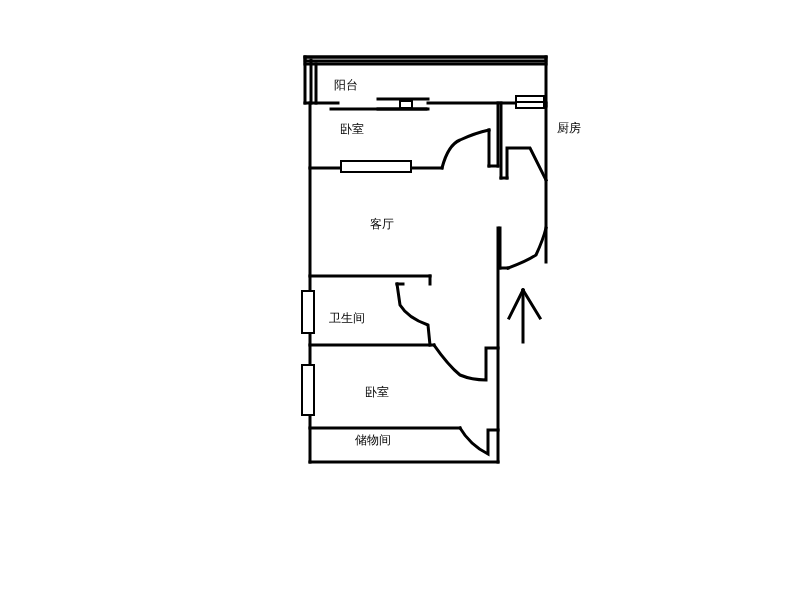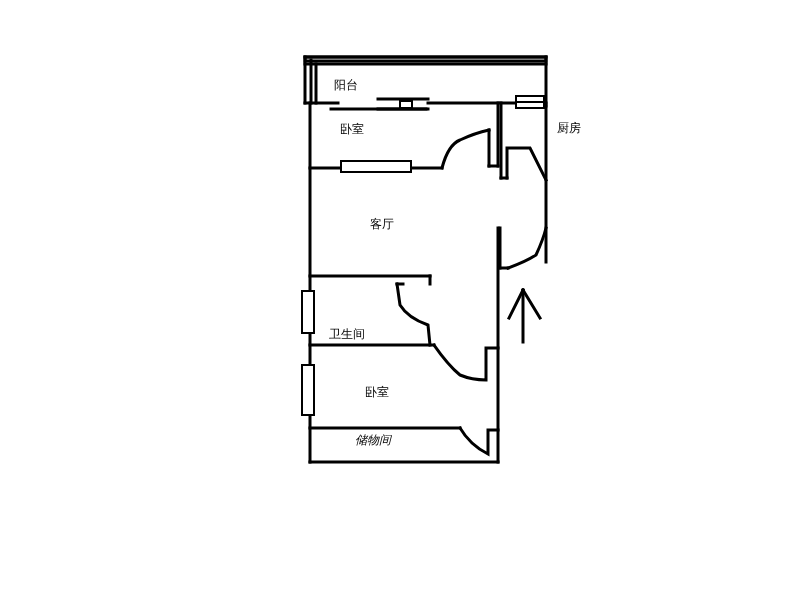--- a/index.html
+++ b/index.html
@@ -84,15 +84,15 @@
       <line x1="523" y1="290" x2="509" y2="318"></line>
       <line x1="523" y1="290" x2="540" y2="318"></line>
     </g>
   </g>
 </svg>
 
 <div class="lbl" style="left:334px;top:79px;">阳台</div>
 <div class="lbl" style="left:340px;top:123px;">卧室</div>
 <div class="lbl" style="left:509px;top:122px;margin-left:48px;">厨房</div>
 <div class="lbl" style="left:350px;top:218px;margin-left:20px;">客厅</div>
-<div class="lbl" style="left:329px;top:328px;">卫生间</div>
+<div class="lbl" style="left:329px;top:312px;">卫生间</div>
 <div class="lbl" style="left:365px;top:386px;">卧室</div>
-<div class="lbl" style="left:355px;top:434px;font-style:italic;">储物间</div>
+<div class="lbl" style="left:355px;top:434px;">储物间</div>
 
 </body></html>

